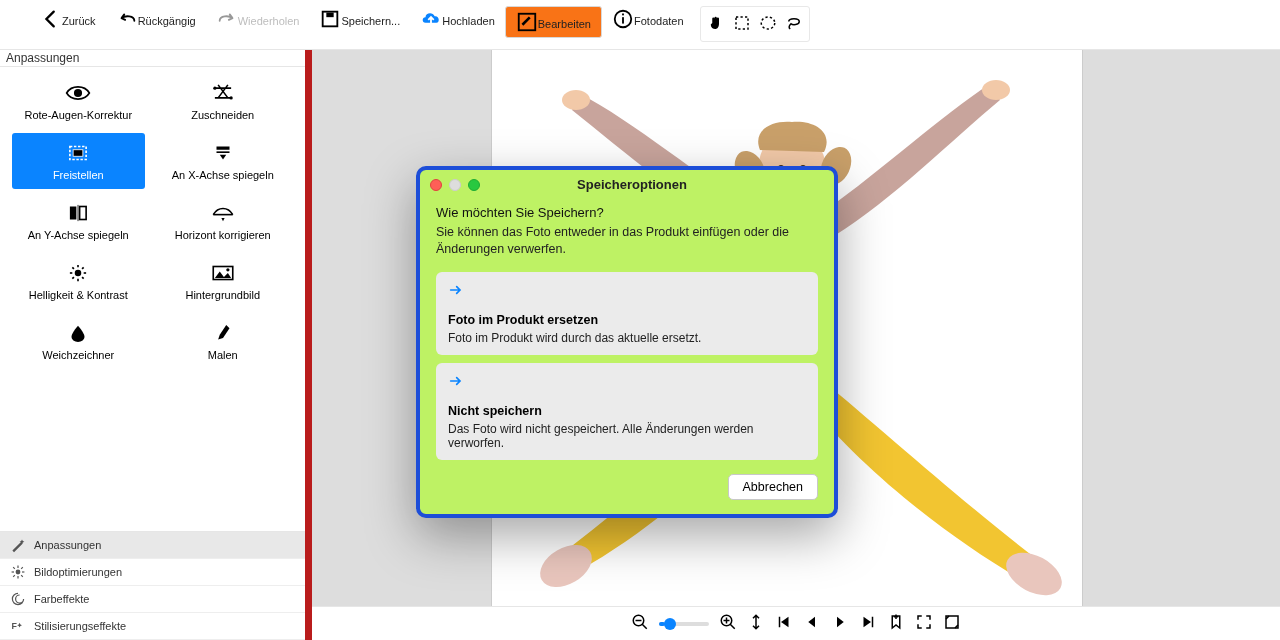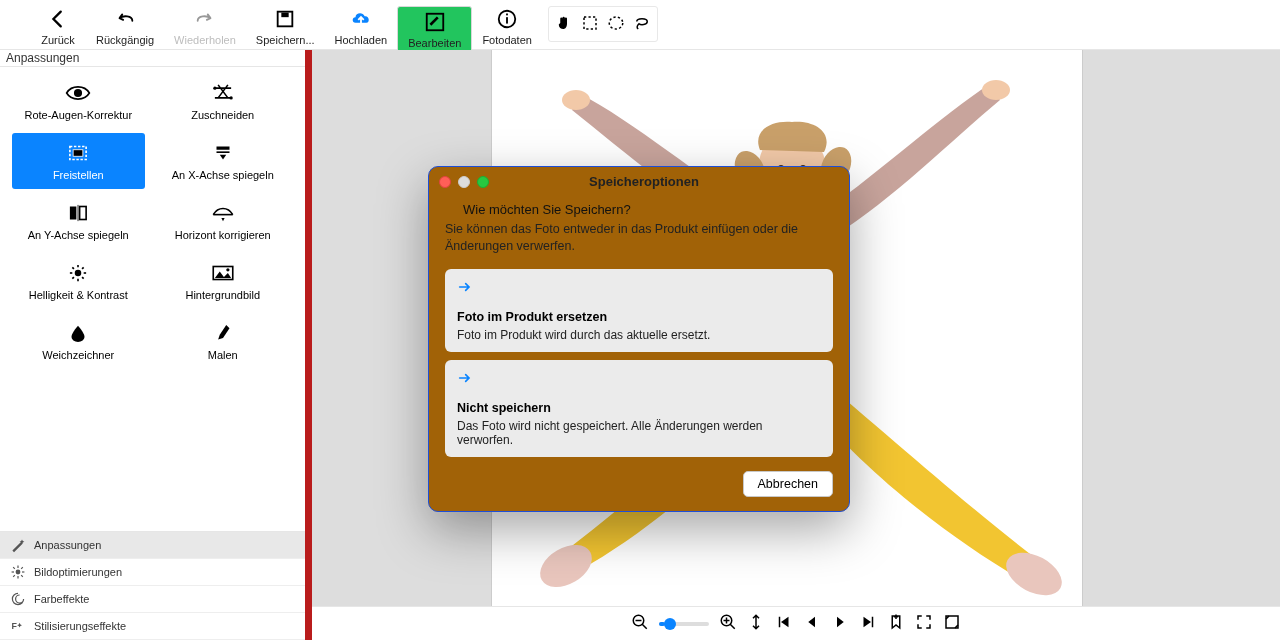--- a/index.html
+++ b/index.html
@@ -1,25 +1,25 @@
 <!DOCTYPE html>
 <html><head>
 <meta charset="utf-8">
 <style>
 * { box-sizing: border-box; margin: 0; padding: 0; }
 body { font-family: -apple-system, "Helvetica Neue", Arial, sans-serif; font-size: 12px; color: #000; background: #fff; width: 1280px; height: 640px; overflow: hidden; position: relative; }
 
 
 .toolbar { display: flex; align-items: flex-start; padding: 6px 10px 4px 30px; border-bottom: 1px solid #e6e6e6; height: 50px; }
-.tb-btn { display: flex; flex-direction: column; align-items: center; justify-content: flex-start; padding: 2px 10px; cursor: pointer; text-align: center; color: #222; min-width: 56px; }
+.tb-btn { display: flex; flex-direction: row; align-items: center; justify-content: flex-start; padding: 2px 10px; cursor: pointer; text-align: center; color: #222; min-width: 56px; }
 .tb-btn svg { width: 22px; height: 22px; }
 .tb-btn span.lbl { font-size: 11px; margin-top: 4px; }
 .tb-btn.disabled { color: #bdbdbd; }
 .tb-btn.disabled svg { opacity: 0.4; }
-.tb-btn.active { border: 1px solid #d8d8d8; border-radius: 3px; background: #22c55e; }
+.tb-btn.active { border: 1px solid #d8d8d8; border-radius: 3px; background: #f97316; }
 .tb-btn.blue svg path, .tb-btn.blue svg polygon { fill: #0a84ff; }
 .mode-icons { display: flex; align-items: center; gap: 8px; padding: 4px 6px; border: 1px solid #e8e8e8; border-radius: 3px; margin-left: 6px; height: 36px; }
 .mode-icons svg { width: 18px; height: 18px; }
 
 
 .main { display: flex; height: calc(100% - 50px); }
 .left { width: 312px; display: flex; flex-direction: column; border-right: 7px solid #b91c1c; }
 .right { flex: 1; background: #ddd; position: relative; overflow: hidden; }
 
 
@@ -44,30 +44,30 @@
 .photo-figure { position: absolute; inset: 10px; }
 
 
 .bottom-controls { position: absolute; left: 0; right: 0; bottom: 0; height: 34px; background: #fff; display: flex; align-items: center; justify-content: center; gap: 10px; border-top: 1px solid #e6e6e6; }
 .bottom-controls svg { width: 18px; height: 18px; }
 .zoom-slider { width: 50px; height: 4px; background: #ddd; position: relative; border-radius: 2px; }
 .zoom-slider .fill { position: absolute; left: 0; top: 0; bottom: 0; width: 12%; background: #0a84ff; border-radius: 2px; }
 .zoom-slider .knob { position: absolute; left: 10%; top: -4px; width: 12px; height: 12px; background: #0a84ff; border-radius: 50%; }
 
 
-.modal-overlay { position: absolute; left: 428px; top: 166px; width: 422px; background: #a16207; border-radius: 10px; box-shadow: 0 18px 50px rgba(0,0,0,0.35); border: 1px solid #1d4ed8; }
+.modal-overlay { position: absolute; left: 416px; top: 166px; width: 422px; background: #bef264; border-radius: 10px; box-shadow: 0 18px 50px rgba(0,0,0,0.35); border: 4px solid #1d4ed8; }
 .modal-titlebar { display: flex; align-items: center; padding: 7px 10px; }
 .traffic { display: flex; gap: 7px; }
 .traffic .dot { width: 12px; height: 12px; border-radius: 50%; }
 .dot.red { background: #ff5f57; border: 0.5px solid #e0443e; }
 .dot.grey { background: #ddd; border: 0.5px solid #ccc; }
 .dot.green { background: #28c840; border: 0.5px solid #1dad33; }
 .modal-title { flex: 1; text-align: center; font-size: 13px; font-weight: 600; color: #222; margin-left: -40px; }
 .modal-body { padding: 6px 16px 14px 16px; }
-.modal-body .q { font-size: 13px; color: #111; margin-bottom: 4px; margin-left: 18px; }
+.modal-body .q { font-size: 13px; color: #111; margin-bottom: 4px; }
 .modal-body .d { font-size: 12.5px; color: #222; line-height: 1.35; margin-bottom: 14px; }
 .opt { display: flex; align-items: flex-start; gap: 12px; padding: 10px 12px; background: #ebebeb; border-radius: 6px; margin-bottom: 8px; cursor: pointer; flex-direction: column; }
 .opt .arrow svg { width: 16px; height: 16px; }
 .opt .texts .t { font-size: 12.5px; font-weight: 700; color: #000; }
 .opt .texts .s { font-size: 12px; color: #222; margin-top: 4px; }
 .modal-footer { display: flex; justify-content: flex-end; padding-top: 6px; }
 .btn-cancel { background: #fff; border: 1px solid #c8c8c8; border-radius: 5px; padding: 5px 14px; font-size: 12.5px; cursor: pointer; }
 </style>
 </head>
 <body>

